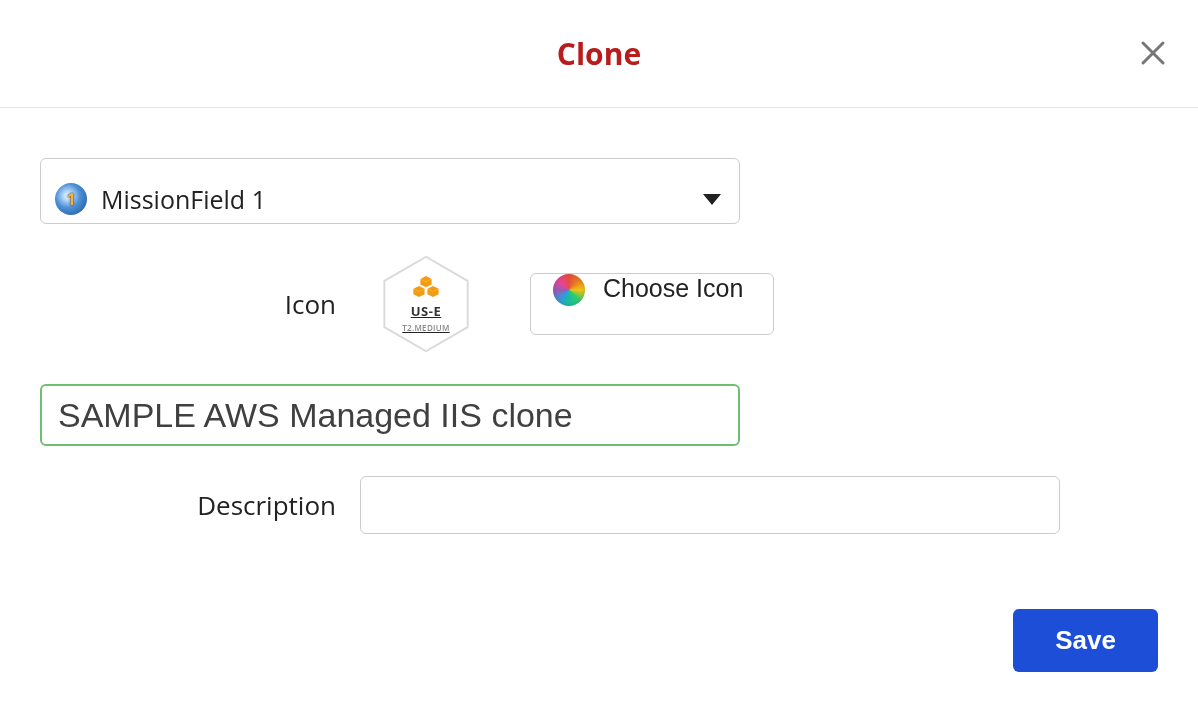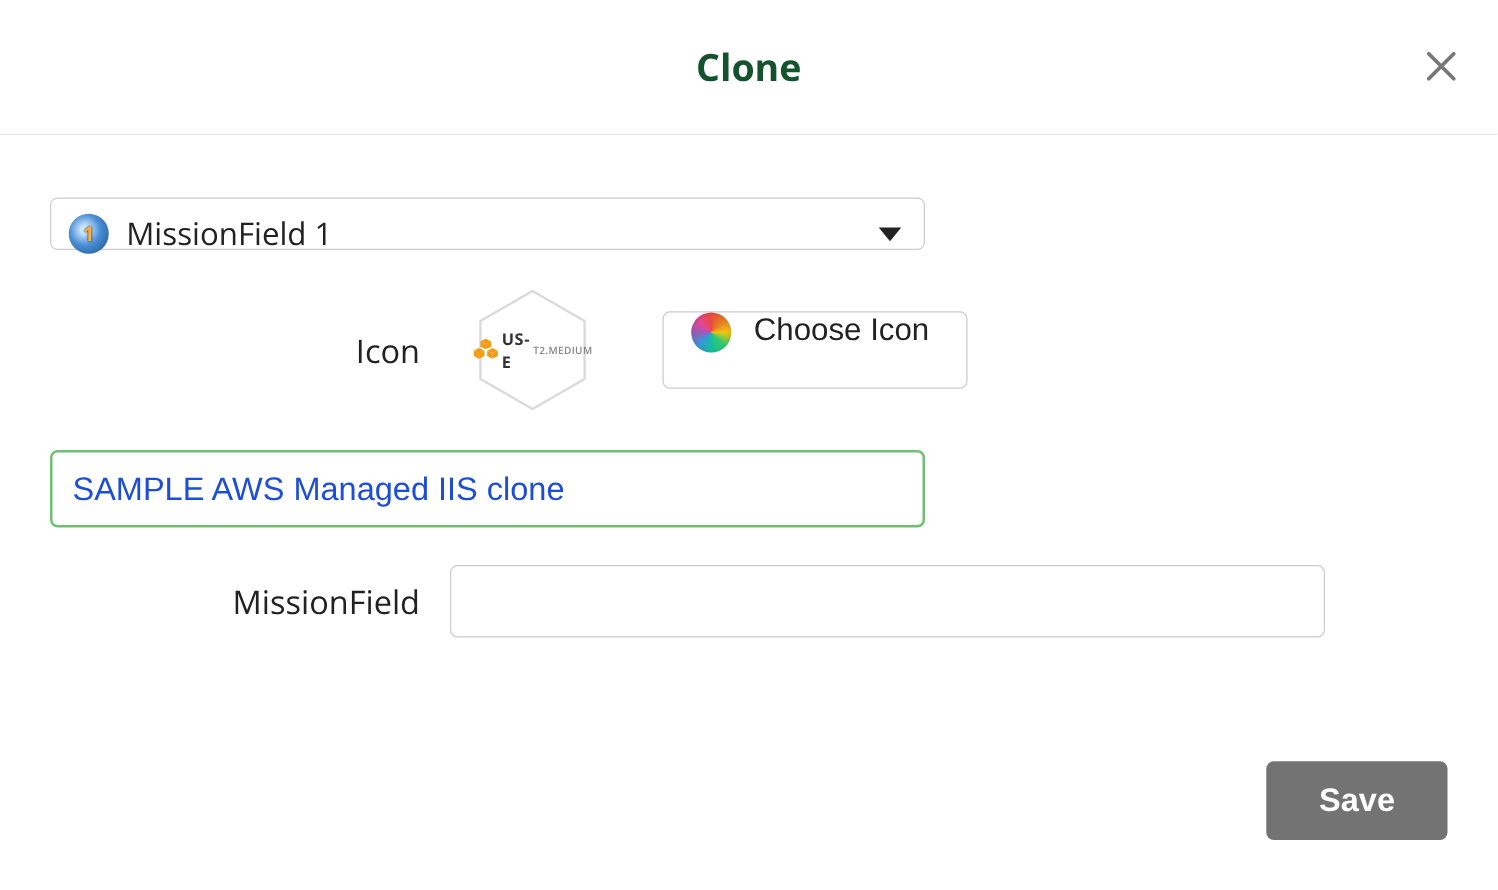--- a/index.html
+++ b/index.html
@@ -15,21 +15,21 @@
     height: 108px;
     border-bottom: 1px solid #e5e5e5;
     position: relative;
     display: flex;
     align-items: center;
     justify-content: center;
   }
   .modal-title {
     font-size: 30px;
     font-weight: 700;
-    color: #14532d;
+    color: #b91c1c;
   }
   .close-btn {
     position: absolute;
     right: 30px;
     top: 38px;
     width: 30px;
     height: 30px;
     cursor: pointer;
   }
   .close-btn svg { width: 100%; height: 100%; }
@@ -55,21 +55,21 @@
   .field-col {
     flex: 1;
     display: flex;
     align-items: center;
     gap: 28px;
     max-width: 740px;
   }
 
   .dropdown {
     flex: 1;
-    height: 42px;
+    height: 66px;
     border: 1px solid #ccc;
     border-radius: 6px;
     display: flex;
     align-items: center;
     padding: 16px 18px 0 14px;
     cursor: pointer;
     gap: 14px;
     max-width: 700px;
   }
   .dropdown .globe {
@@ -97,23 +97,24 @@
 
   .hex-icon {
     width: 96px; height: 100px;
     position: relative;
   }
   .hex-icon svg.hex-outline {
     position:absolute; inset:0; width:100%; height:100%;
   }
   .hex-inner {
     position:absolute; inset:0;
-    display:flex; flex-direction:row;
+    display:flex; flex-direction:column;
     align-items:center; justify-content:center;
     gap:2px;
+    text-decoration:underline;
   }
   .aws-cubes {
     width:28px; height:24px;
   }
   .hex-label1 { font-size:13px; font-weight:700; color:#333; letter-spacing:0.5px;}
   .hex-label2 { font-size:8px; font-weight:600; color:#888; letter-spacing:0.3px;}
 
   .choose-btn {
     height: 62px;
     border: 1px solid #ccc;
@@ -133,38 +134,38 @@
       #e74c3c, #e67e22, #f1c40f, #2ecc71, #1abc9c,
       #3498db, #9b59b6, #e84393, #e74c3c);
     box-shadow: inset 0 0 4px rgba(0,0,0,0.15);
   }
 
   .text-input {
     flex:1;
     height: 62px;
     border: 2px solid #6fbf73;
     border-radius: 6px;
-    font-size: 26px;
+    font-size: 34px;
     padding: 0 16px;
-    color:#1d4ed8;
+    color:#404040;
     outline:none;
     max-width: 700px;
   }
   .text-input.plain {
     border: 1px solid #ccc;
     height: 58px;
   }
 
   .footer {
     position:absolute;
     right: 40px;
     bottom: 40px;
   }
   .save-btn {
-    background:#737373;
+    background:#1d4ed8;
     color:#fff;
     font-size: 26px;
     font-weight:700;
     border:none;
     border-radius:6px;
     padding: 16px 42px;
     cursor:pointer;
   }
 </style>
 </head>
@@ -227,21 +228,21 @@
   </div>
 
   <div class="form-row">
     <div class="field-col">
       <input class="text-input" type="text" value="SAMPLE AWS Managed IIS clone" style="">
     </div>
   </div>
 
   <div class="form-row">
     <div class="label-col">
-      <span>MissionField</span>
+      <span>Description</span>
     </div>
     <div class="field-col">
       <input class="text-input plain" type="text" value="" style="">
     </div>
   </div>
 
 </div>
 
 <div class="footer">
   <button class="save-btn">Save</button>

